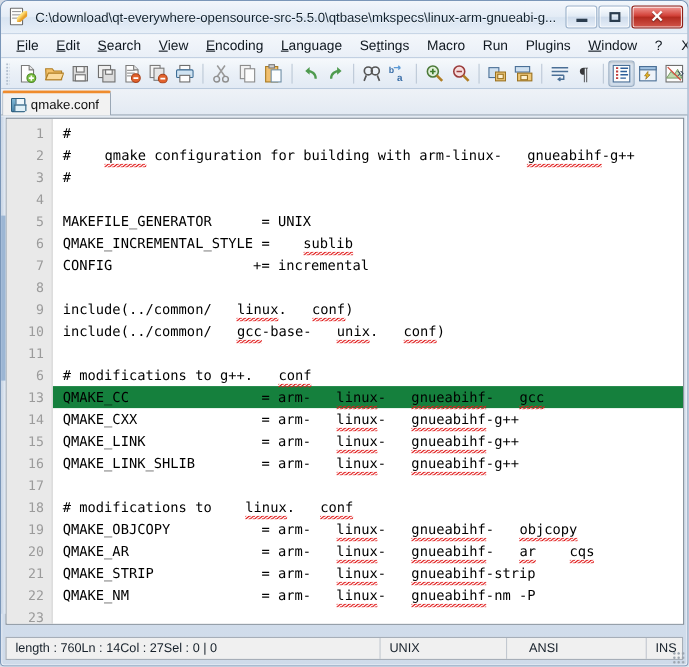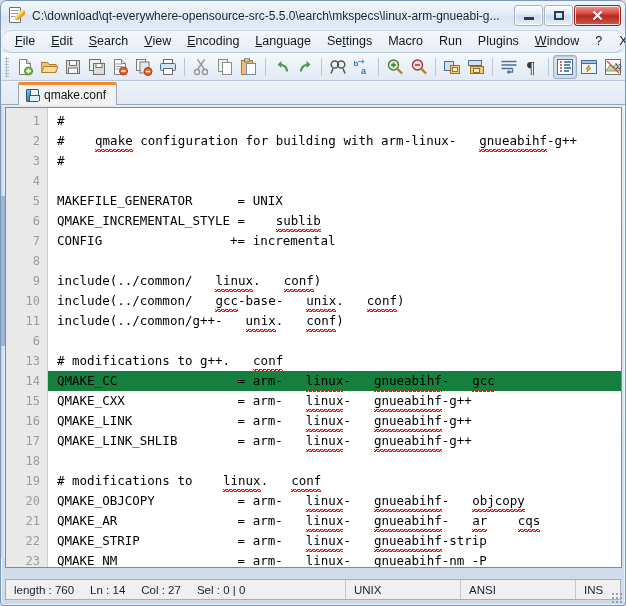--- a/index.html
+++ b/index.html
@@ -76,21 +76,21 @@
     text-shadow: 0 1px 1px rgba(0,0,0,.45);
   }
 
   
   #menubar {
     height: 23px; display: flex; align-items: center;
     background: linear-gradient(180deg,#f4f7fb 0%,#e9eff7 100%);
     border-top: 1px solid #c8d6e6;
     border-bottom: 1px solid #b9c9dc;
     padding: 0 6px;
-    font-size: 12.5px; color: #101820; border-radius: 11px;
+    font-size: 12.5px; color: #101820;
   }
   .menu-item { padding: 2px 8px 3px 8px; white-space: nowrap; cursor: default; }
   #menu-left { display: flex; align-items: center; flex: 1 1 auto; }
   #menu-close-x { padding: 2px 9px 3px 9px; font-size: 12.5px; cursor: default; }
   .u { text-decoration: underline; }
 
   
   #toolbar {
     height: 28px; display: flex; align-items: center;
     background: linear-gradient(180deg,#f6f9fc 0%,#eaf0f7 50%,#e2eaf4 100%);
@@ -117,21 +117,21 @@
   #overflow {
     position: absolute; right: 4px; top: 6px;
     font-size: 12px; color: #3c4c5e; letter-spacing: -1px; cursor: default;
   }
 
   
   #tabbar {
     height: 24px; position: relative;
     background: linear-gradient(180deg,#eef2f7 0%,#e3eaf3 100%);
     border-bottom: 1px solid #9aa7b5;
-    padding-left: 17px;
+    padding-left: 1px;
     display: flex; align-items: flex-end;
   }
   #tab-active {
     height: 23px; display: flex; align-items: center; gap: 5px;
     padding: 0 10px 0 7px;
     background: #f2f2f2;
     border: 1px solid #9aa7b5; border-bottom: none;
     border-top: 3px solid #ef8b2c;
     border-radius: 2px 2px 0 0;
     font-size: 12px; color: #111; position: relative; top: 1px;
@@ -200,23 +200,23 @@
     height: 21px; display: flex; align-items: center;
     background: #f0f0f0;
     border: 1px solid #a6aeb8;
     font-size: 11.5px; color: #16202a;
   }
   .sbcell {
     height: 100%; display: flex; align-items: center;
     padding: 0 8px; border-right: 1px solid #c2c8d0; white-space: nowrap;
   }
   .sbcell.last { border-right: none; }
-  #sb-pos { flex: 0 0 340px; gap: 16px; }
+  #sb-pos { flex: 0 0 340px; }
   #sb-eol { flex: 0 0 115px; }
-  #sb-enc { flex: 0 0 115px; }
+  #sb-enc { flex: 0 0 115px; margin-left: 12px; }
   #sb-ins { flex: 1 1 auto; }
   #grip-resize {
     position: absolute; right: 2px; bottom: 1px; width: 12px; height: 12px;
     background-image: radial-gradient(circle, #9aa3ad 1px, transparent 1.2px);
     background-size: 4px 4px;
   }
 
   
   #left-edge {
     position: absolute; left: 0; top: 105px; width: 4px; height: 452px;
@@ -233,21 +233,21 @@
 </head>
 <body>
 
 <div id="window">
 
   <div id="titlebar">
     <div id="app-icon">
       <div class="pad"></div>
         <div class="pencil"></div>
     </div>
-    <div id="title-text">C:\download\qt-everywhere-opensource-src-5.5.0\earch\mkspecs\linux-arm-gnueabi-g...</div>
+    <div id="title-text">C:\download\qt-everywhere-opensource-src-5.5.0\qtbase\mkspecs\linux-arm-gnueabi-g...</div>
     <div id="win-buttons">
       <div class="winbtn" id="btn-min">
         <span class="glyph"></span>
       </div>
       <div class="winbtn" id="btn-max">
         <span class="glyph"></span>
       </div>
       <div class="winbtn" id="btn-close">
         <span class="glyph">✕</span>
       </div>
@@ -510,21 +510,20 @@
         <div class="cline">#</div>
         <div class="cline"># <span class="sp">qmake</span> configuration for building with arm-linux-<span class="sp">gnueabihf</span>-g++</div>
         <div class="cline">#</div>
         <div class="cline">&nbsp;</div>
         <div class="cline">MAKEFILE_GENERATOR      = UNIX</div>
         <div class="cline">QMAKE_INCREMENTAL_STYLE = <span class="sp">sublib</span></div>
         <div class="cline">CONFIG                 += incremental</div>
         <div class="cline">&nbsp;</div>
         <div class="cline">include(../common/<span class="sp">linux</span>.<span class="sp">conf</span>)</div>
         <div class="cline">include(../common/<span class="sp">gcc</span>-base-<span class="sp">unix</span>.<span class="sp">conf</span>)</div>
-        <div class="cline">include(../common/g++-<span class="sp">unix</span>.<span class="sp">conf</span>)</div>
         <div class="cline">&nbsp;</div>
         <div class="cline"># modifications to g++.<span class="sp">conf</span></div>
         <div class="cline current">QMAKE_CC                = arm-<span class="sp">linux</span>-<span class="sp">gnueabihf</span>-<span class="sp">gcc</span></div>
         <div class="cline">QMAKE_CXX               = arm-<span class="sp">linux</span>-<span class="sp">gnueabihf</span>-g++</div>
         <div class="cline">QMAKE_LINK              = arm-<span class="sp">linux</span>-<span class="sp">gnueabihf</span>-g++</div>
         <div class="cline">QMAKE_LINK_SHLIB        = arm-<span class="sp">linux</span>-<span class="sp">gnueabihf</span>-g++</div>
         <div class="cline">&nbsp;</div>
         <div class="cline"># modifications to <span class="sp">linux</span>.<span class="sp">conf</span></div>
         <div class="cline">QMAKE_OBJCOPY           = arm-<span class="sp">linux</span>-<span class="sp">gnueabihf</span>-<span class="sp">objcopy</span></div>
         <div class="cline">QMAKE_AR                = arm-<span class="sp">linux</span>-<span class="sp">gnueabihf</span>-<span class="sp">ar</span> <span class="sp">cqs</span></div>

